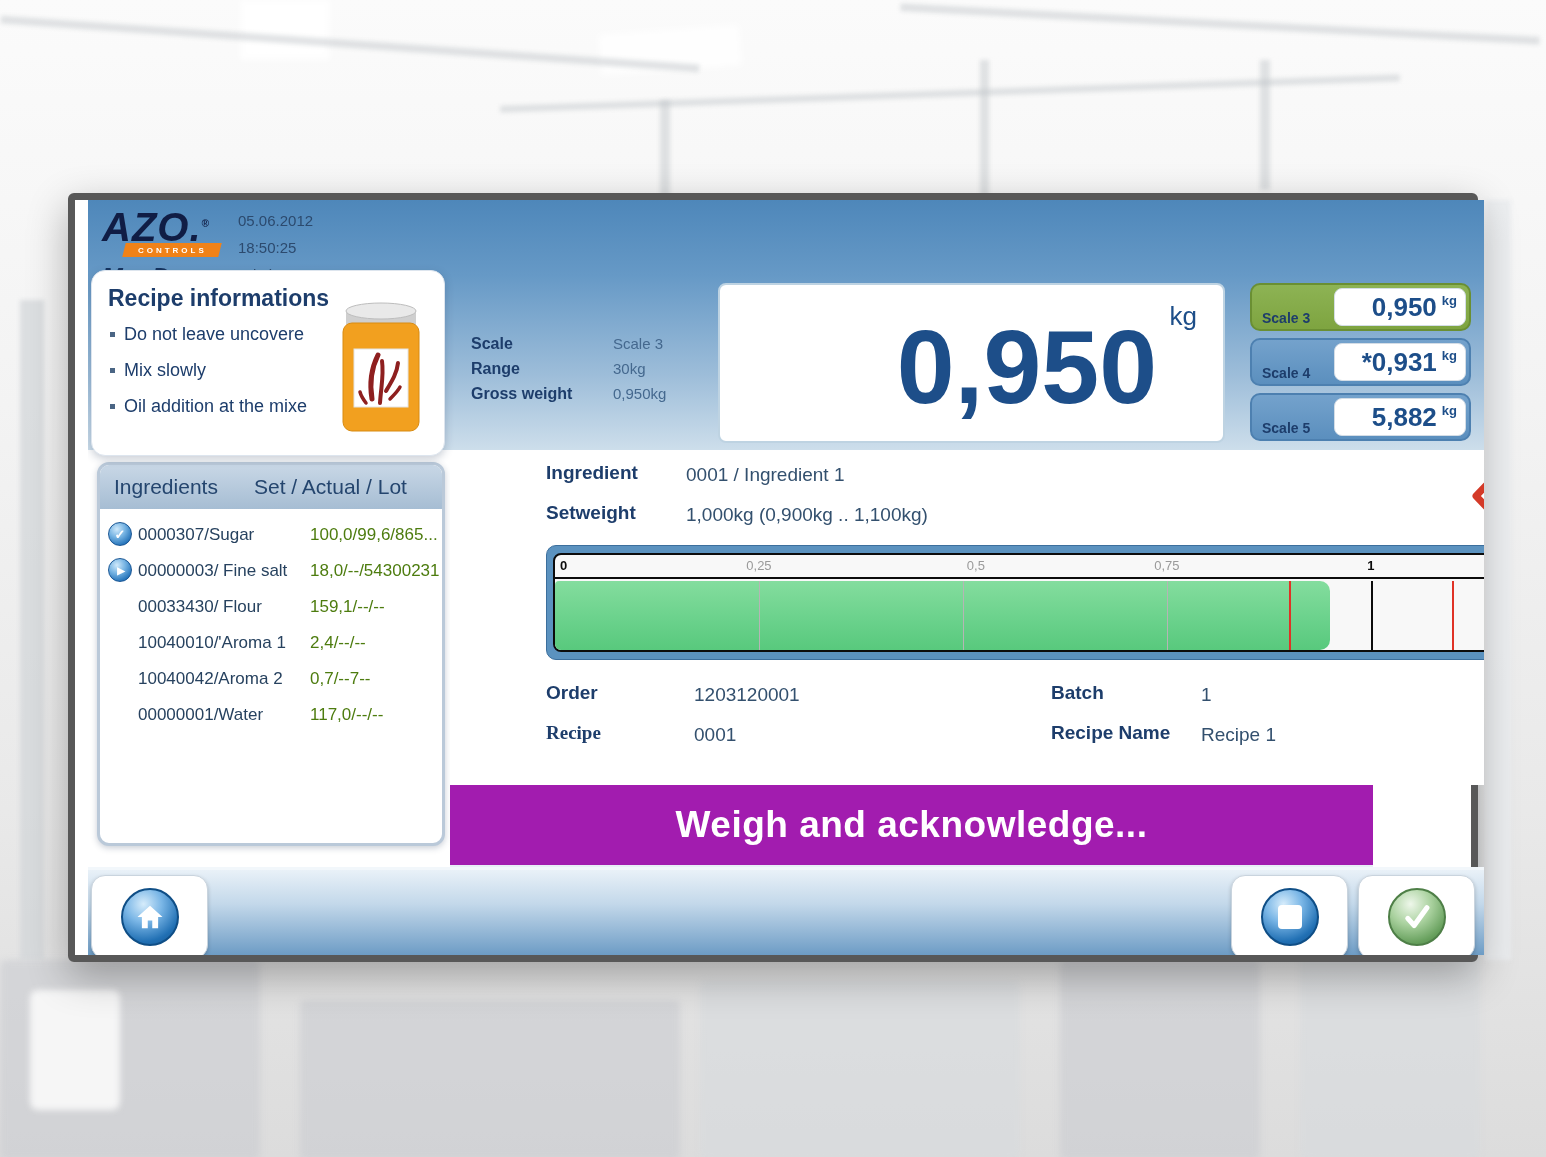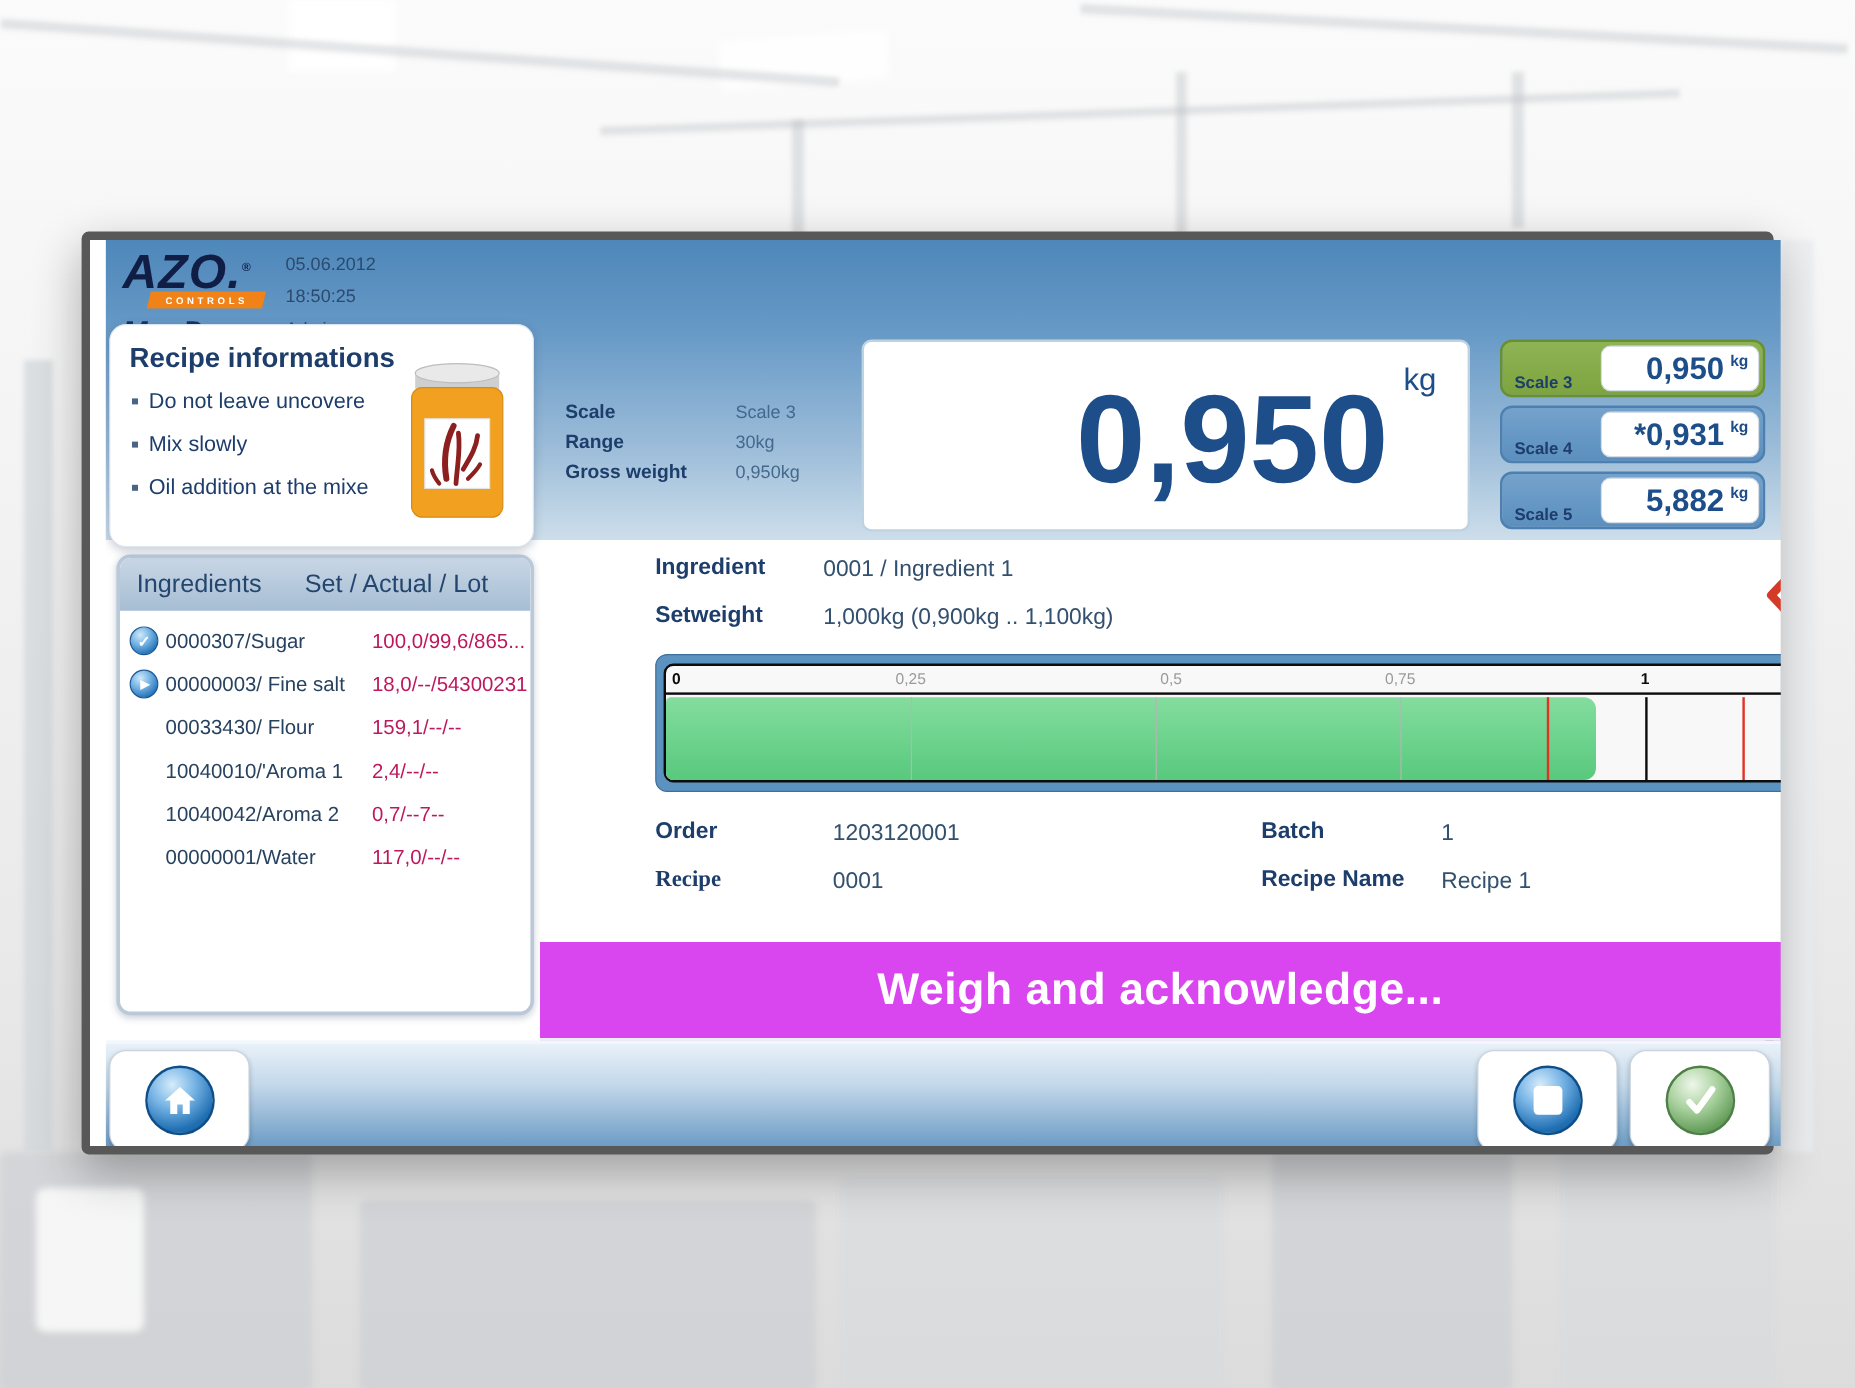--- a/index.html
+++ b/index.html
@@ -16,22 +16,22 @@
   
   .win{position:absolute;left:68px;top:193px;width:1410px;height:769px;
        border:7px solid #585858;border-radius:6px;background:#fff;
        box-shadow:0 14px 40px rgba(0,0,0,.3);padding-left:13px;}
   .win-inner{position:relative;width:1396px;height:755px;overflow:hidden;}
 
   .band-header{position:absolute;left:0;top:0;width:1396px;height:250px;
        background:linear-gradient(180deg,#4e87ba 0%,#6699c6 30%,#9dbdd9 70%,#cddeeb 100%);}
   .left-col{position:absolute;left:0;top:250px;width:362px;height:417px;background:#ffffff;}
   .content{position:absolute;left:362px;top:250px;width:1034px;height:335px;background:#ffffff;}
-  .banner{position:absolute;left:362px;top:585px;width:1034px;height:82px;
-       background:#d946ef;display:flex;align-items:center;justify-content:center;
+  .banner{position:absolute;left:362px;top:585px;width:923px;height:82px;
+       background:#a21caf;display:flex;align-items:center;justify-content:center;
        border-bottom:2px solid #e8eff6;}
   .banner-text{color:#fff;font-size:37px;font-weight:bold;letter-spacing:.5px;}
   .bottombar{position:absolute;left:0;top:667px;width:1396px;height:88px;
        border-top:3px solid #f2f7fb;
        background:linear-gradient(180deg,#e9f1f8 0%,#c3d8ea 40%,#6d9cc5 100%);}
 
   
   .logo{position:absolute;left:14px;top:4px;width:130px;}
   .logo-azo{font-size:40px;font-weight:bold;font-style:italic;color:#101d45;letter-spacing:1px;line-height:40px;}
   .logo-azo sup{font-size:10px;}
@@ -86,21 +86,21 @@
   .ing-header .h1{flex:1;font-size:21px;color:#24456e;}
   .ing-header .h2{width:176px;font-size:21px;color:#24456e;}
   .ing-rows{padding-top:8px;}
   .ing-row{position:relative;height:36px;display:flex;align-items:center;padding-left:8px;cursor:pointer;}
   .ing-icon{width:26px;height:26px;margin-right:4px;flex:0 0 26px;}
   .st-circle{width:24px;height:24px;border-radius:50%;display:flex;align-items:center;justify-content:center;
        background:radial-gradient(circle at 36% 28%,#cfe9fb 0%,#74b2e2 40%,#2a77bc 75%,#1b5ea5 100%);
        border:1px solid #1b5795;color:#fff;font-size:13px;font-weight:bold;}
   .st-circle.play{font-size:10px;padding-left:2px;}
   .ing-name{width:172px;font-size:17px;color:#27425f;white-space:nowrap;overflow:hidden;}
-  .ing-vals{flex:1;font-size:17px;color:#be185d;white-space:nowrap;overflow:hidden;}
+  .ing-vals{flex:1;font-size:17px;color:#4d7c0f;white-space:nowrap;overflow:hidden;}
 
   
   .fld-label{position:absolute;font-size:19px;font-weight:bold;color:#1d3d6b;}
   .fld-value{position:absolute;font-size:19px;color:#33506e;}
 
   
   .hazard{position:absolute;left:1020px;top:2px;}
 
   
   .bar-outer{position:absolute;left:96px;top:95px;width:997px;height:115px;background:#5b92bf;

